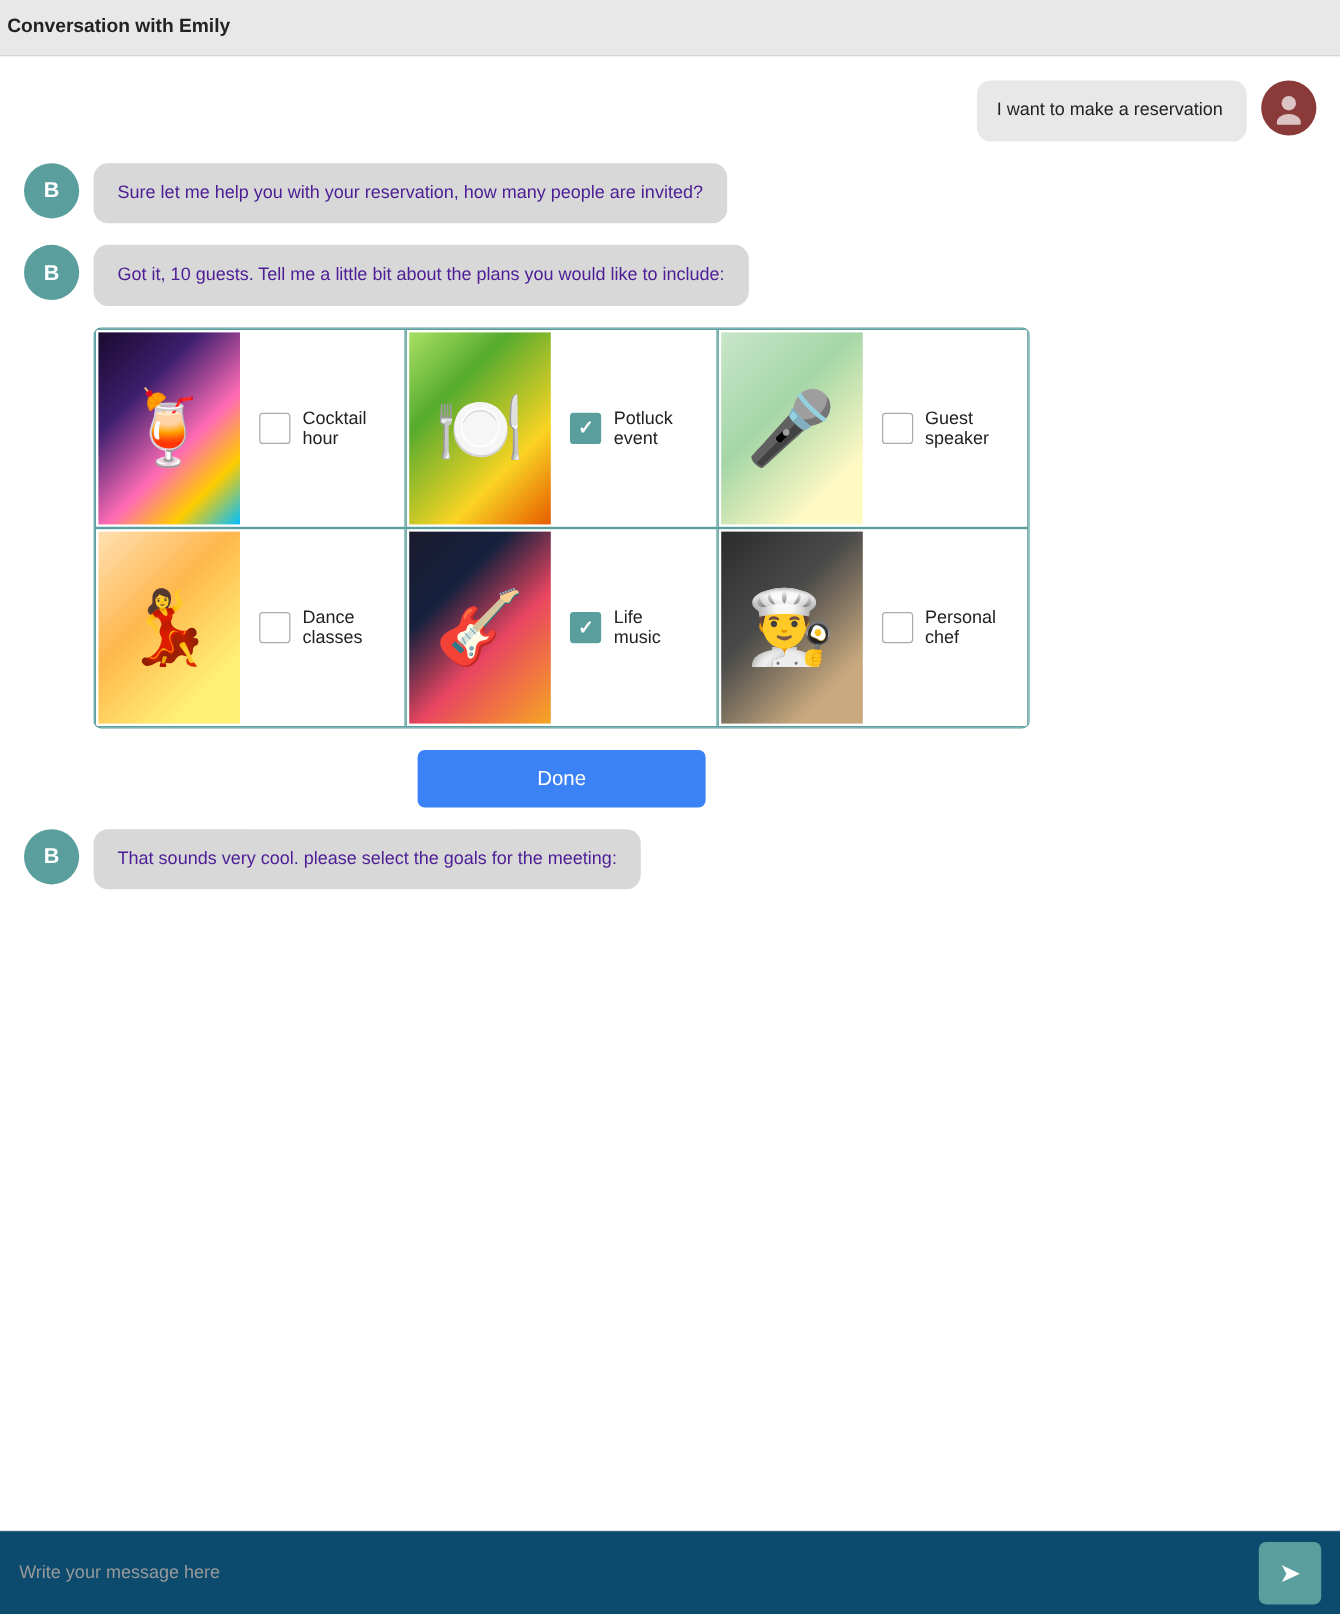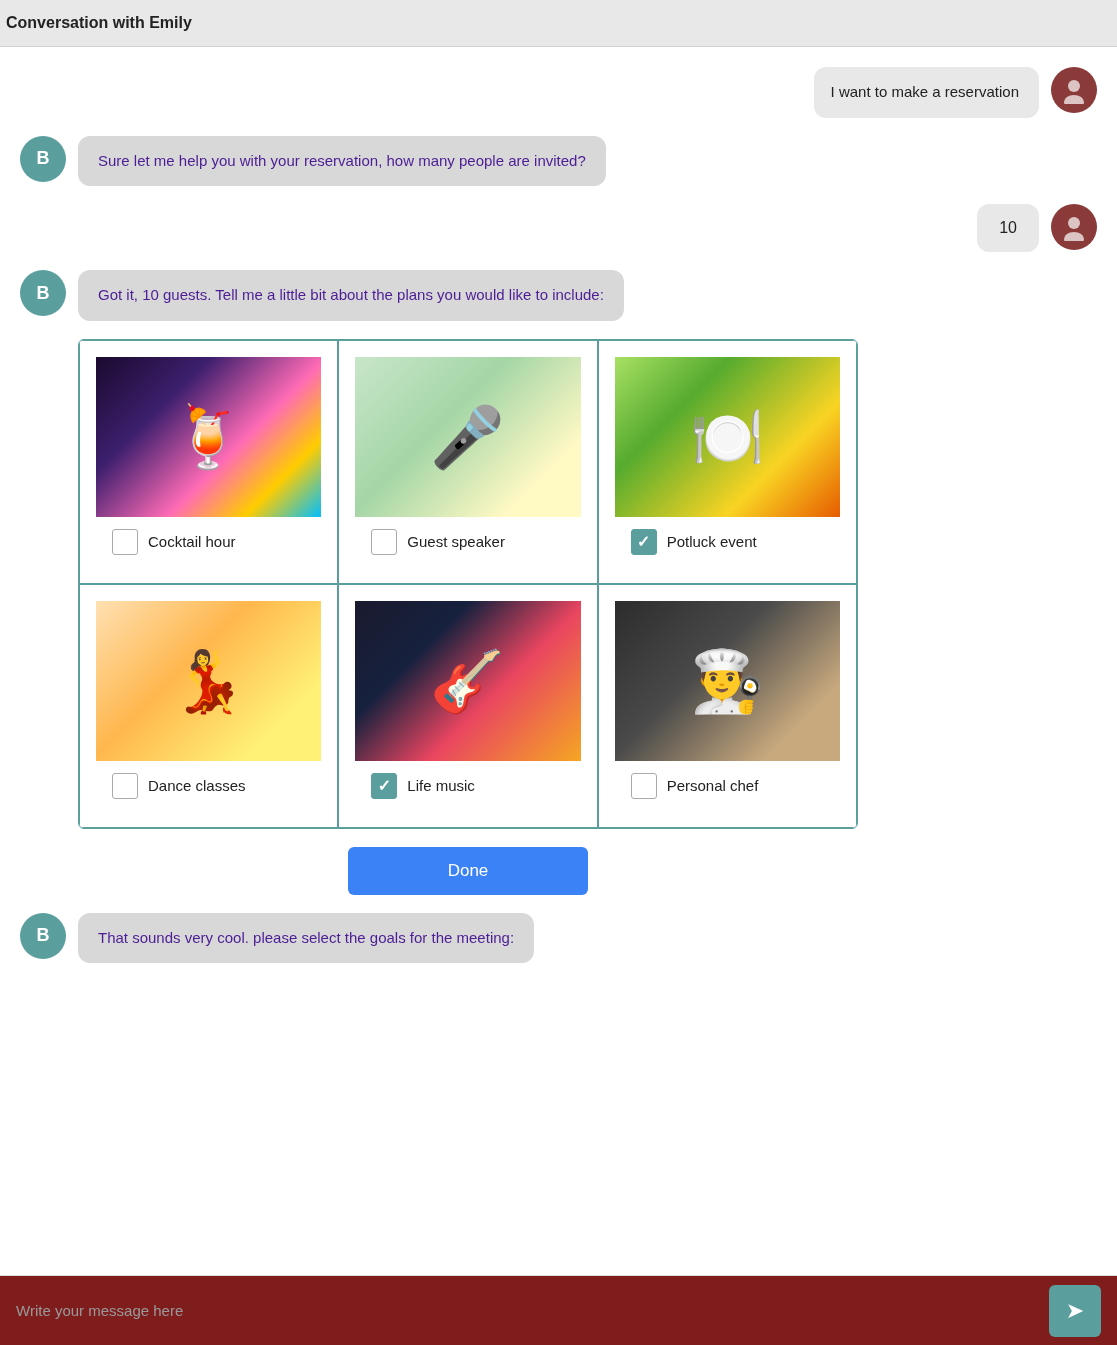--- a/index.html
+++ b/index.html
@@ -102,23 +102,22 @@
       width: 780px;
       margin-left: 58px;
     }
     .options-grid {
       display: grid;
       grid-template-columns: repeat(3, 1fr);
     }
     .option-cell {
       border: 1px solid #5a9e9e;
       display: flex;
-      flex-direction: column;
-      align-items: center;
-      padding: 16px;
+      align-items: center;
+      padding: 2px;
     }
 
     
     .img-cocktail {
       background: linear-gradient(135deg, #1a0a2e 0%, #3d1f6e 30%, #ff6bb5 60%, #ffcc00 80%, #00bfff 100%);
       width: 100%;
       height: 160px;
       position: relative;
       overflow: hidden;
     }
@@ -260,21 +259,21 @@
       font-size: 17px;
       cursor: pointer;
       width: 240px;
     }
 
     
     .input-bar {
       display: flex;
       align-items: center;
       border-top: 1px solid #ddd;
-      background: #7f1d1d;
+      background: #0c4a6e;
       padding: 14px 16px;
       flex-shrink: 0;
       height: 70px;
     }
     .input-placeholder {
       flex: 1;
       font-size: 15px;
       color: #999;
     }
     .send-btn {
@@ -316,31 +315,20 @@
 
   <div class="msg-row">
     <div class="avatar bot">
       <span>B</span>
     </div>
     <div class="bubble bot">
       <span>Sure let me help you with your reservation, how many people are invited?</span>
     </div>
   </div>
 
-  <div class="msg-row user">
-    <div class="avatar user-avatar">
-      <svg width="28" height="28" viewBox="0 0 28 28" fill="none">
-        <circle cx="14" cy="10" r="6" fill="rgba(255,255,255,0.7)"></circle>
-        <ellipse cx="14" cy="26" rx="10" ry="7" fill="rgba(255,255,255,0.7)"></ellipse>
-      </svg>
-    </div>
-    <div class="bubble user small">
-      <span>10</span>
-    </div>
-  </div>
 
   <div class="msg-row">
     <div class="avatar bot">
       <span>B</span>
     </div>
     <div class="bubble bot">
       <span>Got it, 10 guests. Tell me a little bit about the plans you would like to include:</span>
     </div>
   </div>
 
@@ -349,32 +337,32 @@
 
       <div class="option-cell">
         <div class="img-cocktail"></div>
         <div class="option-label-row">
           <div class="option-checkbox"></div>
           <span class="option-label">Cocktail hour</span>
         </div>
       </div>
 
       <div class="option-cell">
+        <div class="img-potluck"></div>
+        <div class="option-label-row">
+          <div class="option-checkbox checked"></div>
+          <span class="option-label">Potluck event</span>
+        </div>
+      </div>
+
+      <div class="option-cell">
         <div class="img-speaker"></div>
         <div class="option-label-row">
           <div class="option-checkbox"></div>
           <span class="option-label">Guest speaker</span>
-        </div>
-      </div>
-
-      <div class="option-cell">
-        <div class="img-potluck"></div>
-        <div class="option-label-row">
-          <div class="option-checkbox checked"></div>
-          <span class="option-label">Potluck event</span>
         </div>
       </div>
 
       <div class="option-cell">
         <div class="img-dance"></div>
         <div class="option-label-row">
           <div class="option-checkbox"></div>
           <span class="option-label">Dance classes</span>
         </div>
       </div>

